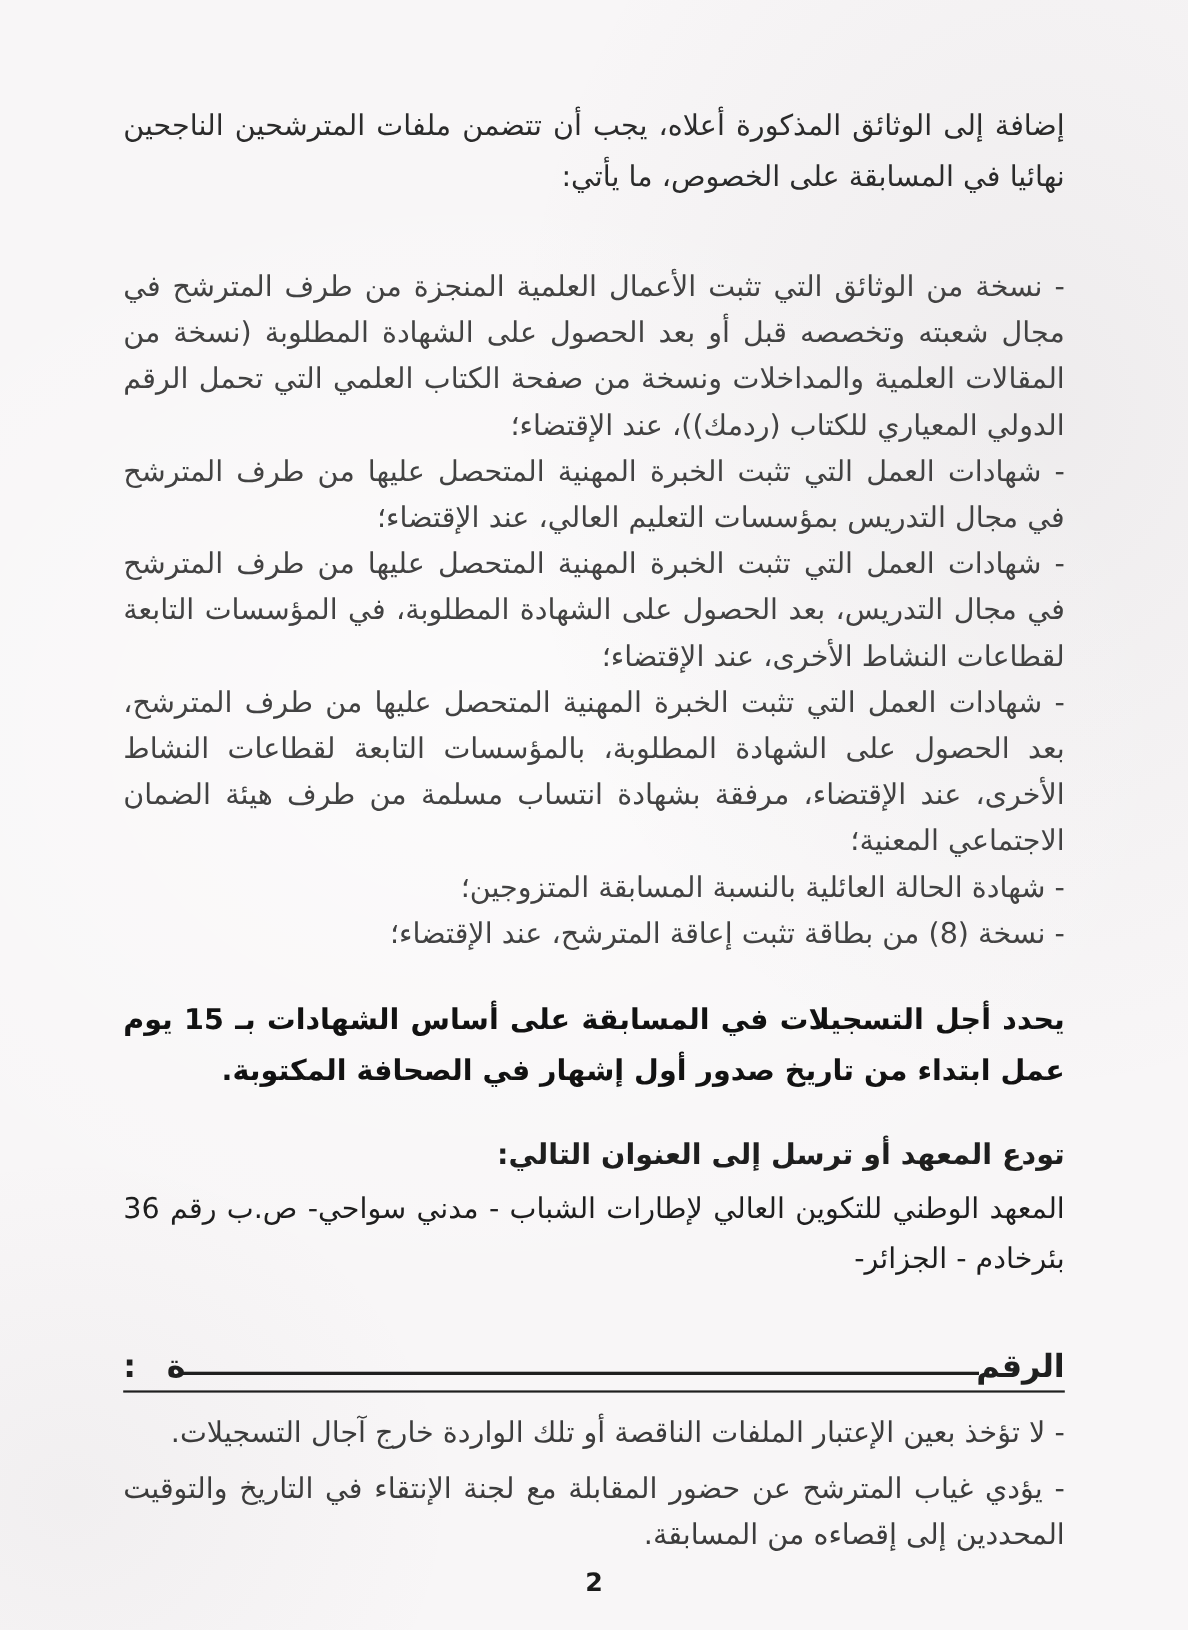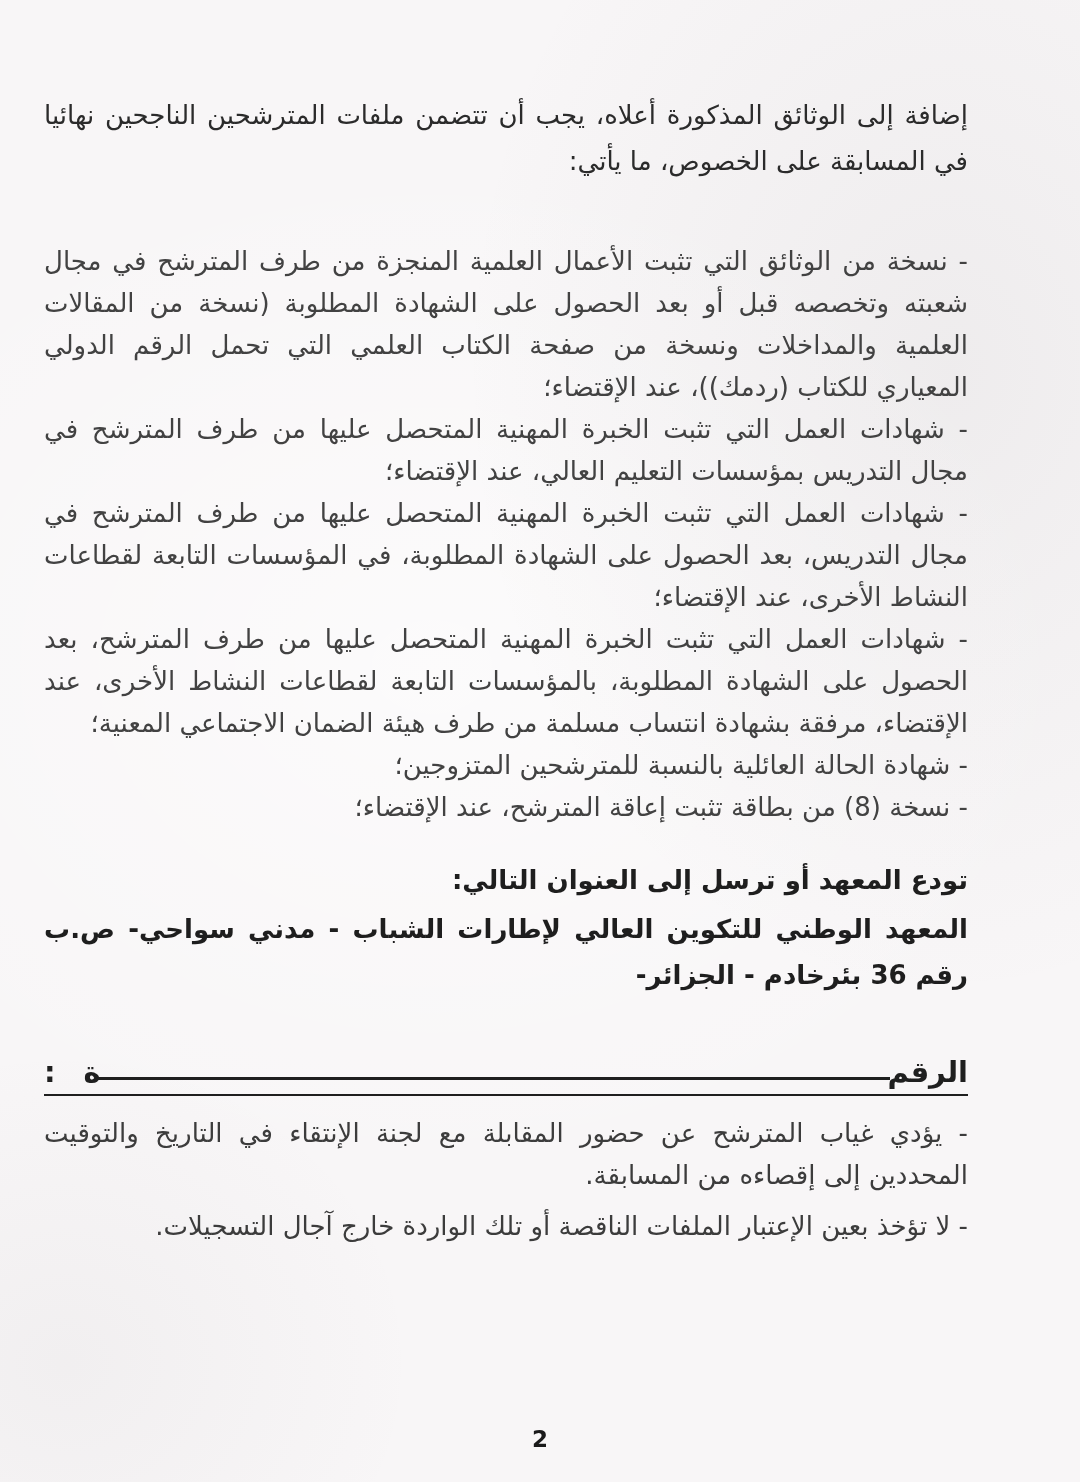--- a/index.html
+++ b/index.html
@@ -6,21 +6,21 @@
     margin: 0;
     padding: 0;
     background: #e9e7e8;
   }
   .page {
     position: relative;
     width: 1080px;
     height: 1482px;
     margin: 0 auto;
     box-sizing: border-box;
-    padding: 92px 112px 0 44px;
+    padding: 92px 112px 0 112px;
     direction: rtl;
     overflow: hidden;
     font-family: "DejaVu Sans", sans-serif;
     color: #3f3f3f;
     background-color: #f8f6f7;
     background-image:
       radial-gradient(700px 900px at 88% 25%, rgba(110,105,108,0.07), transparent 70%),
       radial-gradient(500px 450px at 6% 92%, rgba(110,105,108,0.05), transparent 70%),
       radial-gradient(900px 700px at 40% 45%, rgba(255,255,255,0.55), transparent 75%);
   }
@@ -47,21 +47,21 @@
   }
   .submit-intro {
     margin-top: 30px;
     font-weight: bold;
     color: #1e1e1e;
     text-align: right;
     line-height: 44px;
   }
   .address {
     margin-top: 4px;
-    font-weight: bold;
+    font-weight: normal;
     color: #1e1e1e;
     line-height: 46px;
   }
   .note-heading {
     margin-top: 56px;
     display: flex;
     align-items: flex-end;
     font-size: 29px;
     font-weight: bold;
     color: #1f1f1f;
@@ -107,36 +107,37 @@
 
 <div class="page">
 
   <p class="para intro">إضافة إلى الوثائق المذكورة أعلاه، يجب أن تتضمن ملفات المترشحين الناجحين نهائيا في المسابقة على الخصوص، ما يأتي:</p>
 
   <div class="req-list">
       <p class="para">- نسخة من الوثائق التي تثبت الأعمال العلمية المنجزة من طرف المترشح في مجال شعبته وتخصصه قبل أو بعد الحصول على الشهادة المطلوبة (نسخة من المقالات العلمية والمداخلات ونسخة من صفحة الكتاب العلمي التي تحمل الرقم الدولي المعياري للكتاب (ردمك))، عند الإقتضاء؛</p>
       <p class="para">- شهادات العمل التي تثبت الخبرة المهنية المتحصل عليها من طرف المترشح في مجال التدريس بمؤسسات التعليم العالي، عند الإقتضاء؛</p>
       <p class="para">- شهادات العمل التي تثبت الخبرة المهنية المتحصل عليها من طرف المترشح في مجال التدريس، بعد الحصول على الشهادة المطلوبة، في المؤسسات التابعة لقطاعات النشاط الأخرى، عند الإقتضاء؛</p>
       <p class="para">- شهادات العمل التي تثبت الخبرة المهنية المتحصل عليها من طرف المترشح، بعد الحصول على الشهادة المطلوبة، بالمؤسسات التابعة لقطاعات النشاط الأخرى، عند الإقتضاء، مرفقة بشهادة انتساب مسلمة من طرف هيئة الضمان الاجتماعي المعنية؛</p>
-      <p class="para">- شهادة الحالة العائلية بالنسبة للمترشحين المتزوجين؛</p>
+      <p class="para">- شهادة الحالة العائلية بالنسبة المسابقة المتزوجين؛</p>
       <p class="para">- نسخة (8) من بطاقة تثبت إعاقة المترشح، عند الإقتضاء؛</p>
     </div>
 
+  <p class="para deadline">يحدد أجل التسجيلات في المسابقة على أساس الشهادات بـ 15 يوم عمل ابتداء من تاريخ صدور أول إشهار في الصحافة المكتوبة.</p>
 
   <p class="para submit-intro">تودع المعهد أو ترسل إلى العنوان التالي:</p>
 
   <p class="para address">المعهد الوطني للتكوين العالي لإطارات الشباب - مدني سواحي- ص.ب رقم 36 بئرخادم - الجزائر-</p>
 
   <div class="note-heading">
     <span>الرقم</span>
     <span class="kashida"></span>
     <span>ة</span>
     <span class="colon">:</span>
   </div>
 
   <div class="notes">
+      <p class="para">- لا تؤخذ بعين الإعتبار الملفات الناقصة أو تلك الواردة خارج آجال التسجيلات.</p>
       <p class="para">- يؤدي غياب المترشح عن حضور المقابلة مع لجنة الإنتقاء في التاريخ والتوقيت المحددين إلى إقصاءه من المسابقة.</p>
-      <p class="para">- لا تؤخذ بعين الإعتبار الملفات الناقصة أو تلك الواردة خارج آجال التسجيلات.</p>
     </div>
 
   <div class="page-number">2</div>
 
 </div>
 
 </body></html>

